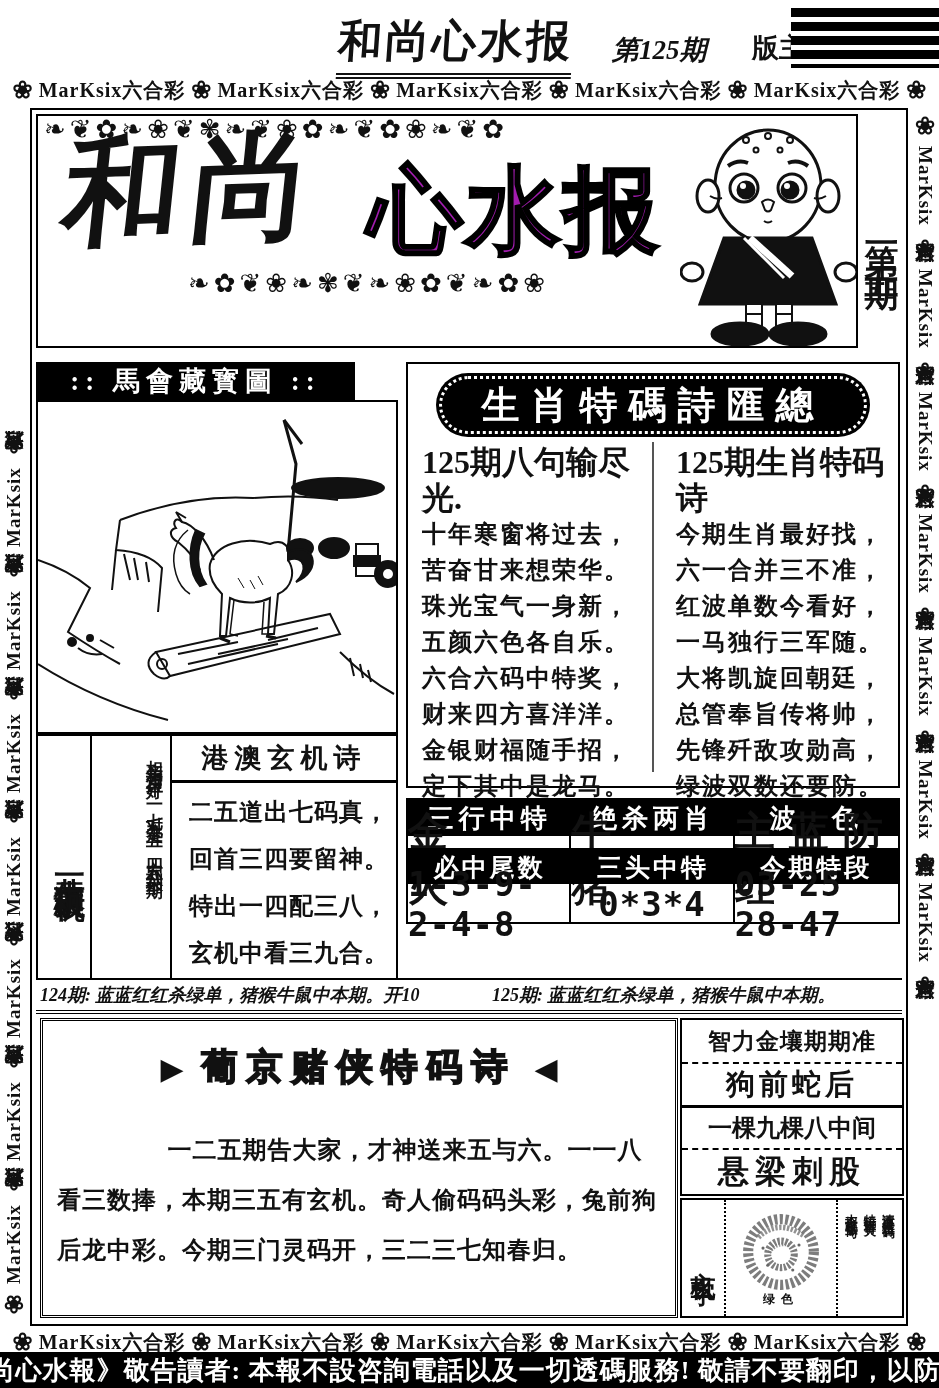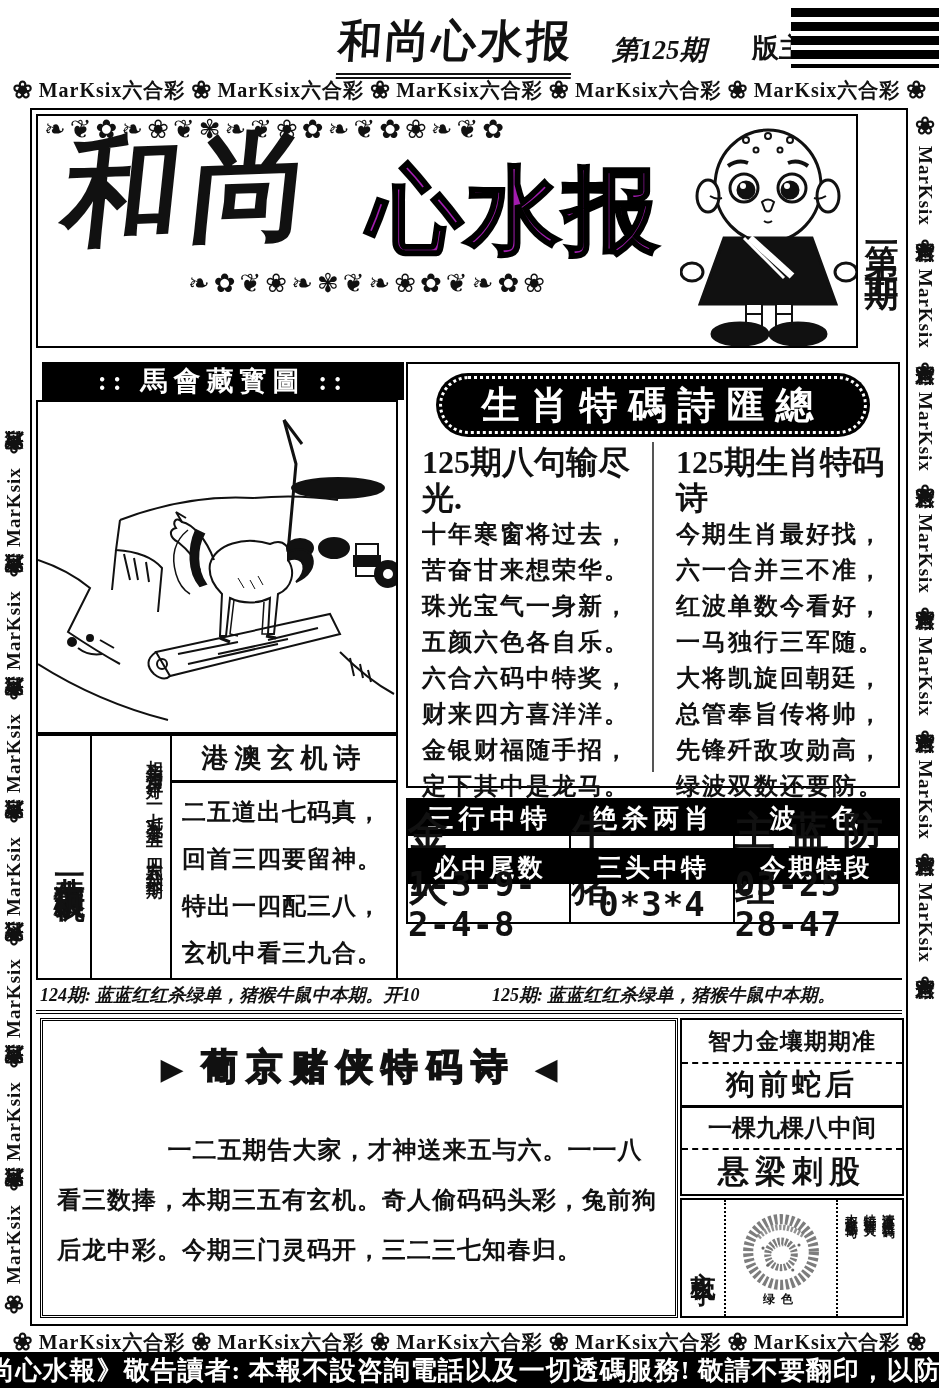--- a/index.html
+++ b/index.html
@@ -33,33 +33,33 @@
   .vine-top{left:6px;top:-2px;width:650px;}
   .vine-bottom{left:150px;top:152px;width:520px;}
   .title-left{left:26px;top:16px;font-size:118px;font-weight:900;transform:skewX(-8deg) rotate(-2deg);
     letter-spacing:10px;line-height:1;}
   .title-right{left:330px;top:48px;font-size:94px;font-weight:900;line-height:1;color:#a21caf;
     -webkit-text-stroke:3px #000;text-shadow:0 0 1px #000;letter-spacing:4px;}
   .monk{right:-4px;top:6px;}
   .issue-vertical{left:826px;top:24px;width:46px;height:206px;writing-mode:vertical-rl;
     font-size:34px;font-weight:800;letter-spacing:8px;text-align:center;}
   
-  .treasure-header{left:4px;top:252px;width:362px;height:38px;background:#000;color:#fff;
-    display:flex;align-items:center;justify-content:center;font-size:27px;font-weight:700;letter-spacing:6px;margin-left:6px;}
+  .treasure-header{left:4px;top:252px;width:319px;height:38px;background:#000;color:#fff;
+    display:flex;align-items:center;justify-content:center;font-size:27px;font-weight:700;letter-spacing:6px;}
   .treasure-art{left:4px;top:290px;width:362px;height:334px;border:2px solid #000;box-sizing:border-box;background:#fff;}
   
   .sage-grid{left:4px;top:624px;width:362px;height:246px;border:2px solid #000;box-sizing:border-box;
     display:grid;grid-template-columns:54px 80px 1fr;}
   .sage-c1{border-right:2px solid #000;display:flex;align-items:flex-start;justify-content:center;
     writing-mode:vertical-rl;text-orientation:upright;font-size:31px;font-weight:800;padding-top:8px;letter-spacing:2px;}
   .sage-c2{border-right:2px solid #000;writing-mode:vertical-rl;font-size:17px;font-weight:700;
     padding:10px 4px;letter-spacing:4px;line-height:24px;}
   .sage-c3-header{height:44px;border-bottom:3px solid #000;display:flex;align-items:center;justify-content:center;
     font-size:27px;font-weight:800;letter-spacing:6px;}
-  .sage-lines{padding:6px 0 0 10px;}
+  .sage-lines{padding:6px 0 0 10px;text-align:center;}
   .sage-lines div{font-size:24px;font-weight:700;line-height:47px;letter-spacing:1px;}
   
   .zodiac-box{left:374px;top:252px;width:494px;height:426px;border:2px solid #000;box-sizing:border-box;}
   .pill{margin:12px auto 8px;width:428px;height:58px;background:#000;border:3px dotted #fff;
     box-shadow:0 0 0 3px #000;border-radius:30px;color:#fff;display:flex;align-items:center;
     justify-content:center;font-size:38px;font-weight:800;letter-spacing:11px;box-sizing:border-box;}
   .poems{display:flex;height:330px;}
   .poem{flex:1;padding:2px 8px 0 14px;}
   .poem.first{border-right:2px solid #555;}
   .poem-title{font-size:32px;font-weight:700;line-height:36px;}

